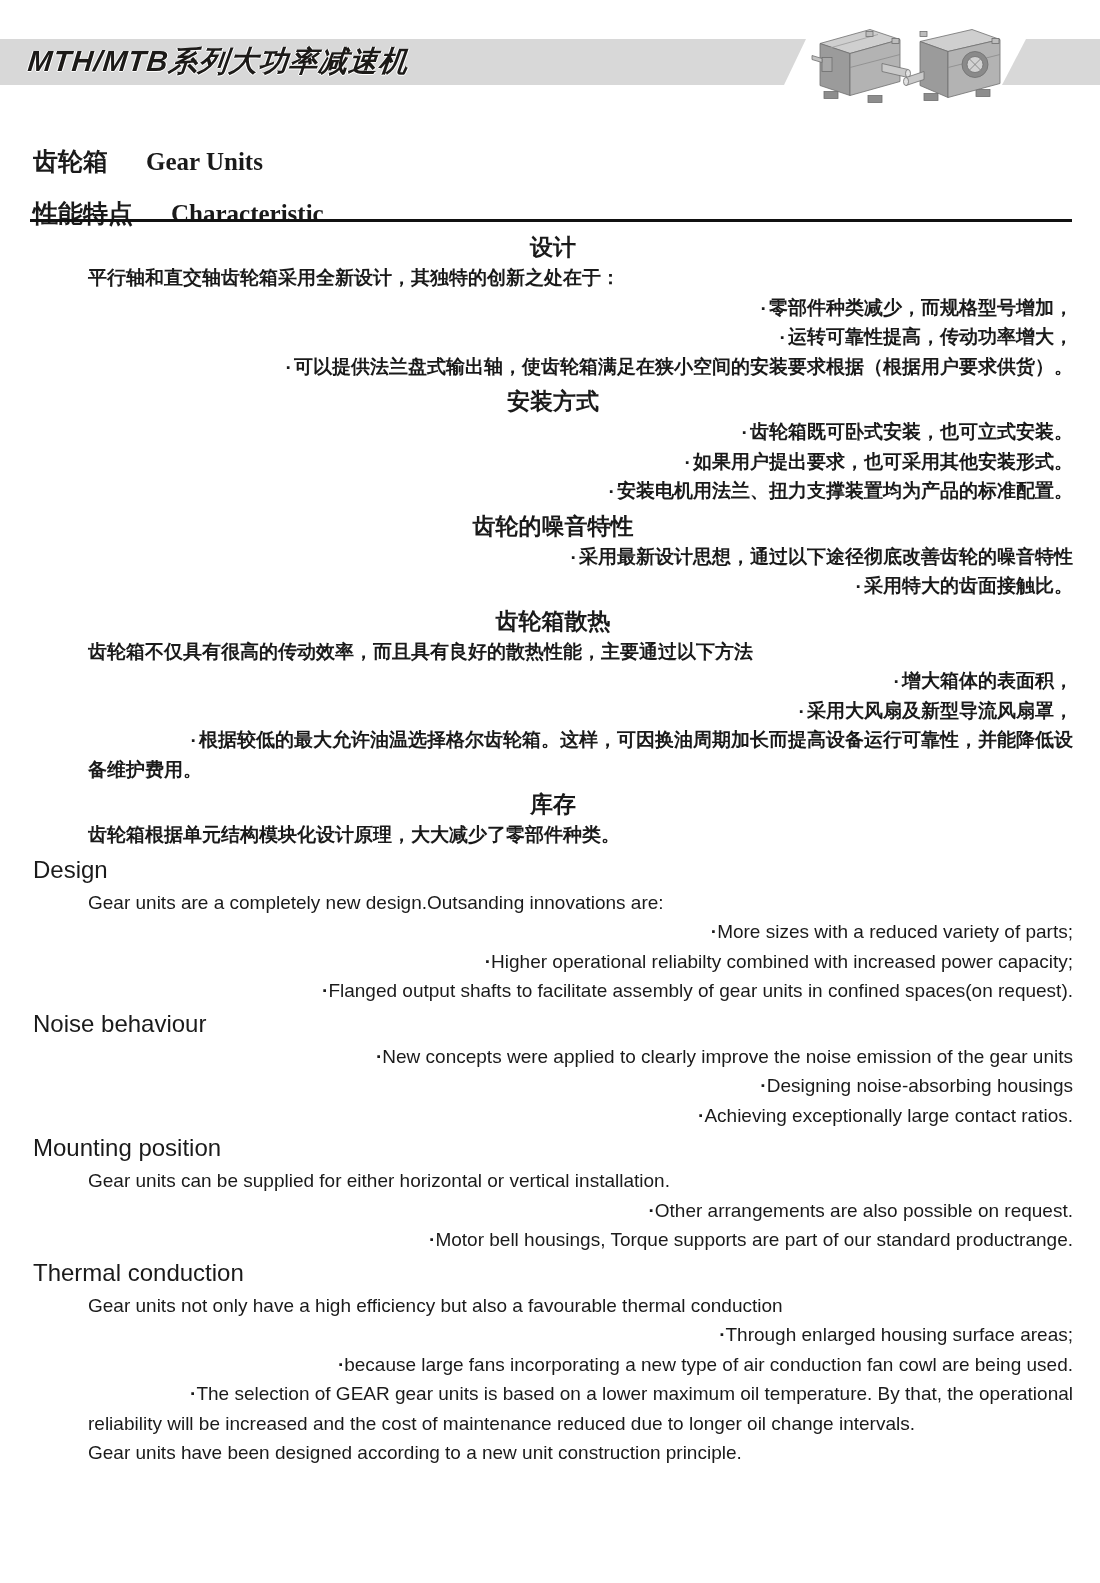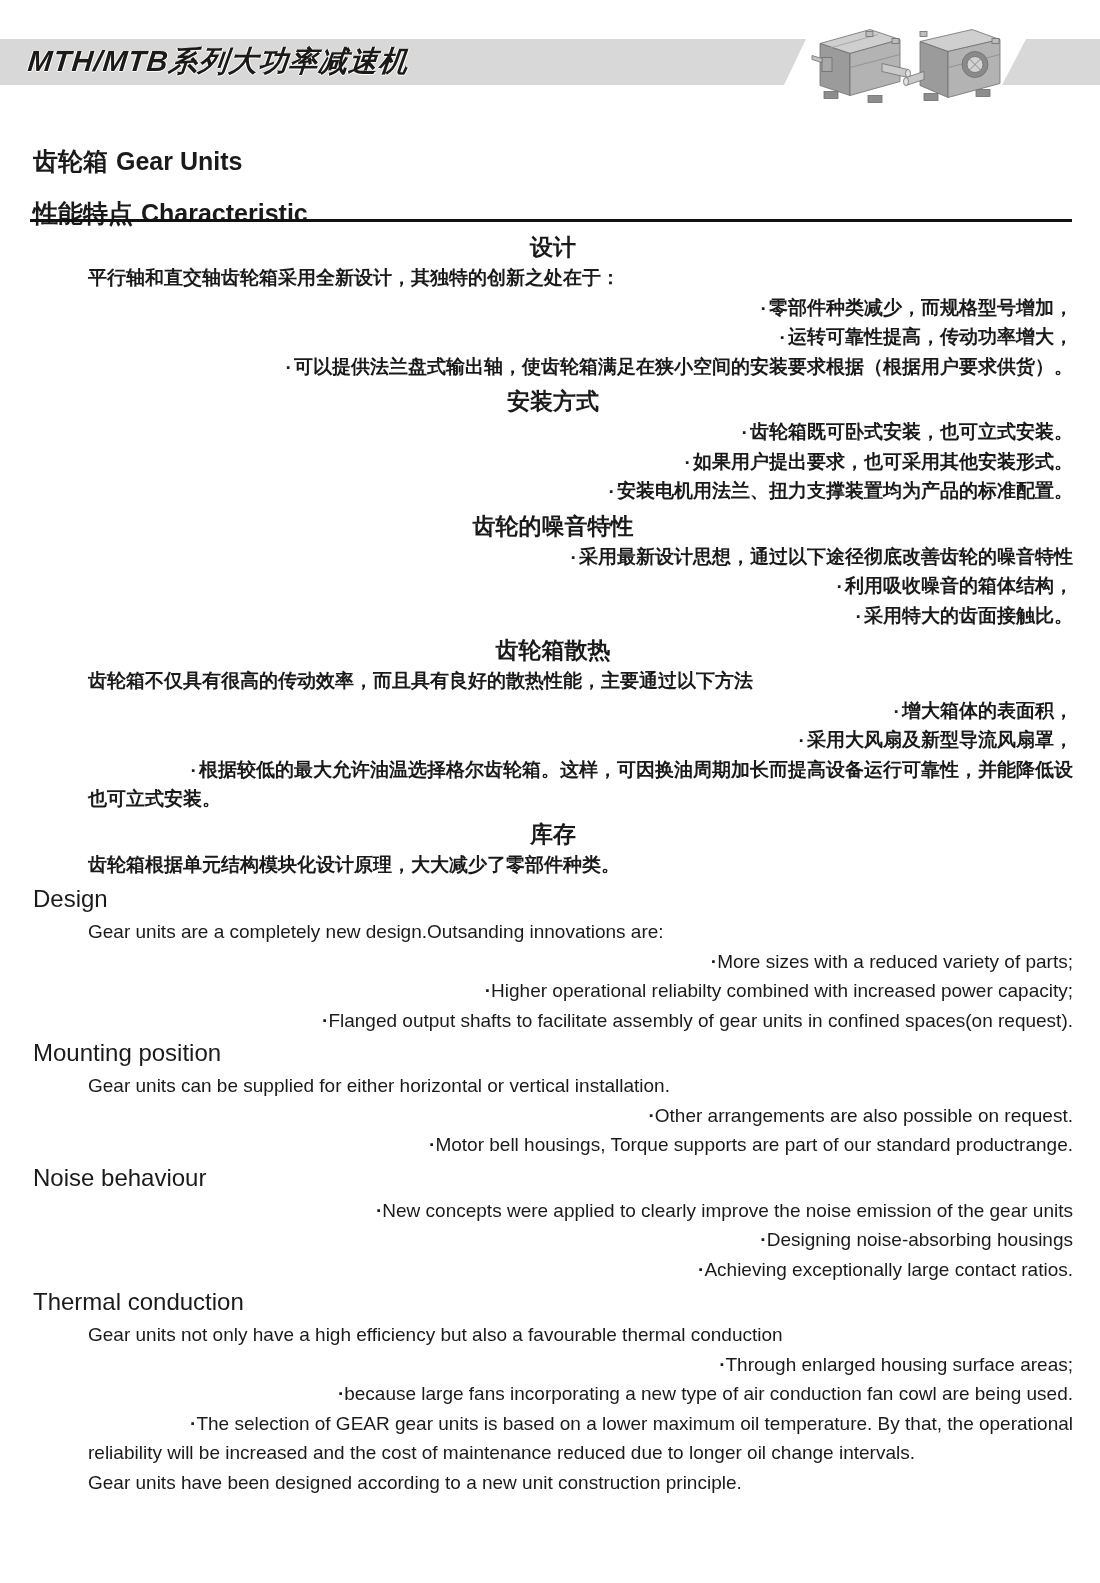--- a/index.html
+++ b/index.html
@@ -33,21 +33,21 @@
     transform:skewX(-6deg);
     letter-spacing:1px;
     color:#1c1a18;
     text-shadow:1px 0 0 #fff,-1px 0 0 #fff,0 1px 0 #fff;
     white-space:nowrap;
   }
   .gearboxes{position:absolute;left:808px;top:16px;width:200px;height:95px;}
 
   
   .subhead{position:absolute;left:33px;font-weight:bold;font-size:25px;line-height:28px;white-space:nowrap;}
-  .subhead .en{margin-left:8px;}
+  .subhead .en{margin-left:38px;font-family:Liberation Serif, serif;}
   .subhead.line1{top:147px;}
   .subhead.line2{top:199px;}
   .rule{position:absolute;left:30px;top:219px;width:1042px;height:3px;background:#111;}
 
   
   .content{position:absolute;left:33px;top:229px;width:1040px;}
   .sec-heading{margin:0;font-size:23px;line-height:36px;white-space:nowrap;}
   .sec-heading.zh{font-weight:700;text-align:center;}
   .sec-heading.en{font-weight:400;font-size:24px;}
   .line{font-size:19px;line-height:29.5px;white-space:nowrap;}
@@ -128,33 +128,32 @@
           <div class="line bullet"><span class="dot">·</span><span>齿轮箱既可卧式安装，也可立式安装。</span></div>
           <div class="line bullet"><span class="dot">·</span><span>如果用户提出要求，也可采用其他安装形式。</span></div>
           <div class="line bullet"><span class="dot">·</span><span>安装电机用法兰、扭力支撑装置均为产品的标准配置。</span></div>
         </div>
   </section>
 
   <section class="sec zh">
     <h2 class="sec-heading zh">齿轮的噪音特性</h2>
     <div class="sec-body">
           <div class="line bullet"><span class="dot">·</span><span>采用最新设计思想，通过以下途径彻底改善齿轮的噪音特性</span></div>
-          <div class="line bullet"><span class="dot">·</span><span>利用吸收噪音的箱体结构，</span></div>
           <div class="line bullet"><span class="dot">·</span><span>采用特大的齿面接触比。</span></div>
         </div>
   </section>
 
   <section class="sec zh">
     <h2 class="sec-heading zh">齿轮箱散热</h2>
     <div class="sec-body">
           <div class="line intro">齿轮箱不仅具有很高的传动效率，而且具有良好的散热性能，主要通过以下方法</div>
           <div class="line bullet"><span class="dot">·</span><span>增大箱体的表面积，</span></div>
           <div class="line bullet"><span class="dot">·</span><span>采用大风扇及新型导流风扇罩，</span></div>
           <div class="line bullet"><span class="dot">·</span><span>根据较低的最大允许油温选择格尔齿轮箱。这样，可因换油周期加长而提高设备运行可靠性，并能降低设</span></div>
-          <div class="line cont">也可立式安装。</div>
+          <div class="line cont">备维护费用。</div>
         </div>
   </section>
 
   <section class="sec zh">
     <h2 class="sec-heading zh">库存</h2>
     <div class="sec-body">
           <div class="line intro">齿轮箱根据单元结构模块化设计原理，大大减少了零部件种类。</div>
         </div>
   </section>
 
@@ -162,34 +161,34 @@
     <h2 class="sec-heading en">Design</h2>
     <div class="sec-body">
           <div class="line intro">Gear units are a completely new design.Outsanding innovations are:</div>
           <div class="line bullet"><span class="dot">·</span><span>More sizes with a reduced variety of parts;</span></div>
           <div class="line bullet"><span class="dot">·</span><span>Higher operational reliabilty combined with increased power capacity;</span></div>
           <div class="line bullet"><span class="dot">·</span><span>Flanged output shafts to facilitate assembly of gear units in confined spaces(on request).</span></div>
         </div>
   </section>
 
   <section class="sec en">
+    <h2 class="sec-heading en">Noise behaviour</h2>
+    <div class="sec-body">
+          <div class="line bullet"><span class="dot">·</span><span>New concepts were applied to clearly improve the noise emission of the gear units</span></div>
+          <div class="line bullet"><span class="dot">·</span><span>Designing noise-absorbing housings</span></div>
+          <div class="line bullet"><span class="dot">·</span><span>Achieving exceptionally large contact ratios.</span></div>
+        </div>
+  </section>
+
+  <section class="sec en">
     <h2 class="sec-heading en">Mounting position</h2>
     <div class="sec-body">
           <div class="line intro">Gear units can be supplied for either horizontal or vertical installation.</div>
           <div class="line bullet"><span class="dot">·</span><span>Other arrangements are also possible on request.</span></div>
           <div class="line bullet"><span class="dot">·</span><span>Motor bell housings, Torque supports are part of our standard productrange.</span></div>
-        </div>
-  </section>
-
-  <section class="sec en">
-    <h2 class="sec-heading en">Noise behaviour</h2>
-    <div class="sec-body">
-          <div class="line bullet"><span class="dot">·</span><span>New concepts were applied to clearly improve the noise emission of the gear units</span></div>
-          <div class="line bullet"><span class="dot">·</span><span>Designing noise-absorbing housings</span></div>
-          <div class="line bullet"><span class="dot">·</span><span>Achieving exceptionally large contact ratios.</span></div>
         </div>
   </section>
 
   <section class="sec en">
     <h2 class="sec-heading en">Thermal conduction</h2>
     <div class="sec-body">
           <div class="line intro">Gear units not only have a high efficiency but also a favourable thermal conduction</div>
           <div class="line bullet"><span class="dot">·</span><span>Through enlarged housing surface areas;</span></div>
           <div class="line bullet"><span class="dot">·</span><span>because large fans incorporating a new type of air conduction fan cowl are being used.</span></div>
           <div class="line bullet"><span class="dot">·</span><span>The selection of GEAR gear units is based on a lower maximum oil temperature. By that, the operational</span></div>

